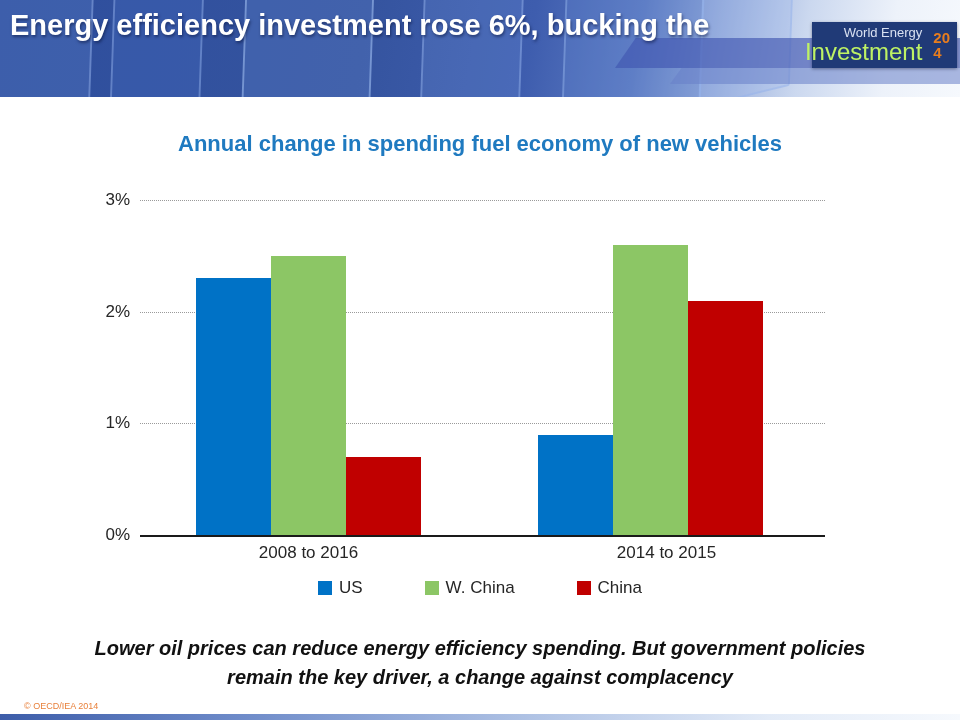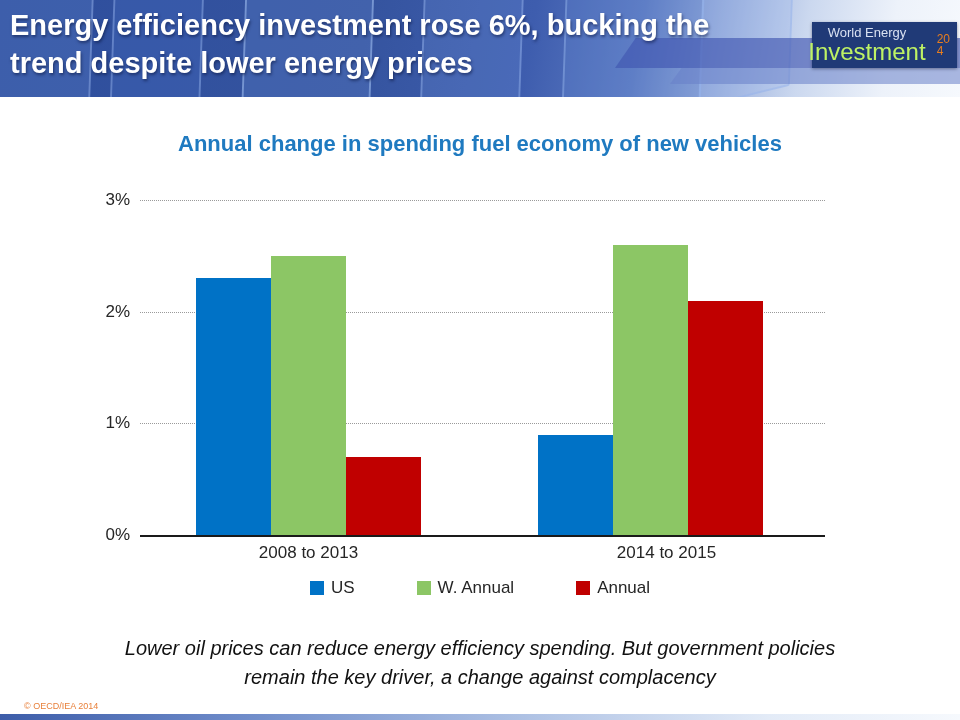--- a/index.html
+++ b/index.html
@@ -26,26 +26,26 @@
     position:absolute;left:10px;top:6px;width:800px;
     color:#ffffff;font-size:29px;font-weight:bold;line-height:38px;
     text-shadow:1px 2px 3px rgba(10,20,60,0.55);
     letter-spacing:0px;
   }
   .logo{
     position:absolute;right:3px;top:22px;width:145px;height:46px;
     background:#203A77;display:flex;align-items:center;justify-content:flex-end;
     box-shadow:0 1px 3px rgba(0,0,30,.4);
   }
-  .logo-left{text-align:center;line-height:1.05;padding-right:6px;}
+  .logo-left{text-align:right;line-height:1.05;padding-right:6px;}
   .logo-brand-top{color:#D9E1F2;font-size:13px;}
   .logo-brand-bottom{color:#bef264;font-size:24px;}
   .logo-sep{width:1px;height:34px;background:#8EA2CC;margin-right:5px;}
   .logo-year{line-height:1.0;padding-right:7px;text-align:left;}
-  .logo-year div{color:#E87D1E;font-size:12px;font-weight:normal;}
+  .logo-year div{color:#E87D1E;font-size:15px;font-weight:bold;}
 
   
   .chart-title{
     position:absolute;left:0;top:131px;width:960px;text-align:center;
     color:#1F7AC0;font-size:22px;font-weight:bold;
   }
   .plot{
     position:absolute;left:140px;top:200px;width:685px;height:335px;
     border-bottom:2px solid #1a1a1a;
   }
@@ -65,21 +65,21 @@
   .legend{
     position:absolute;left:0;top:578px;width:960px;
     display:flex;justify-content:center;gap:62px;
   }
   .legend-item{display:flex;align-items:center;font-size:17px;color:#262626;}
   .legend-swatch{width:14px;height:14px;margin-right:7px;display:inline-block;}
 
   
   .footer-msg{
     position:absolute;left:0;top:634px;width:960px;text-align:center;
-    font-size:20px;font-weight:normal;font-style:italic;color:#111;line-height:29px;
+    font-size:20px;font-weight:bold;font-style:italic;color:#111;line-height:29px;
   }
   .copyright{
     position:absolute;left:24px;top:701px;
     font-size:9px;color:#E8813C;
   }
   .bottom-strip{
     position:absolute;left:0;bottom:0;width:960px;height:6px;
     background:linear-gradient(90deg,#3D5DA9 0%,#6E8BC9 25%,#AFC2E4 55%,#E3EBF7 80%,#F6F9FD 100%);
   }
 </style>
@@ -93,21 +93,20 @@
     <div class="shard s2"></div>
     <div class="shard s3"></div>
     <div class="shard s4"></div>
     <div class="shard s5"></div>
     <div class="shard s6"></div>
     <div class="band1"></div>
     <div class="band2"></div>
 
     <div class="header-title">
       <div>Energy efficiency investment rose 6%, bucking the</div>
-      <div>trend despite lower energy prices</div>
     </div>
 
     <div class="logo">
       <div class="logo-left">
         <div class="logo-brand-top">World Energy</div>
         <div class="logo-brand-bottom">Investment</div>
       </div>
       <div class="logo-sep"></div>
       <div class="logo-year">
         <div>20</div>
@@ -124,40 +123,40 @@
       <div class="ytick" style="top: 223.333px;">1%</div>
       <div class="gridline" style="top: 111.667px;"></div>
       <div class="ytick" style="top: 111.667px;">2%</div>
       <div class="gridline" style="top: 0px;"></div>
       <div class="ytick" style="top: 0px;">3%</div>
       <div class="bar-group g0">
         <div class="bar" style="height: 76.6667%; background: rgb(0, 114, 198);"></div>
         <div class="bar" style="height: 83.3333%; background: rgb(140, 198, 101);"></div>
         <div class="bar" style="height: 23.3333%; background: rgb(192, 0, 0);"></div>
       </div>
-      <div class="xlabel g0">2008 to 2013</div>
+      <div class="xlabel g0">2008 to 2016</div>
       <div class="bar-group g1">
         <div class="bar" style="height: 30%; background: rgb(0, 114, 198);"></div>
         <div class="bar" style="height: 86.6667%; background: rgb(140, 198, 101);"></div>
         <div class="bar" style="height: 70%; background: rgb(192, 0, 0);"></div>
       </div>
       <div class="xlabel g1">2014 to 2015</div>
     </div>
   <div class="legend">
       <div class="legend-item">
         <span class="legend-swatch" style="background: rgb(0, 114, 198);"></span>
         <span>US</span>
       </div>
       <div class="legend-item">
         <span class="legend-swatch" style="background: rgb(140, 198, 101);"></span>
-        <span>W. Annual</span>
+        <span>W. China</span>
       </div>
       <div class="legend-item">
         <span class="legend-swatch" style="background: rgb(192, 0, 0);"></span>
-        <span>Annual</span>
+        <span>China</span>
       </div>
     </div>
 
   <div class="footer-msg">
     <div>Lower oil prices can reduce energy efficiency spending. But government policies</div>
     <div>remain the key driver, a change against complacency</div>
   </div>
   <div class="copyright">© OECD/IEA 2014</div>
   <div class="bottom-strip"></div>
 

